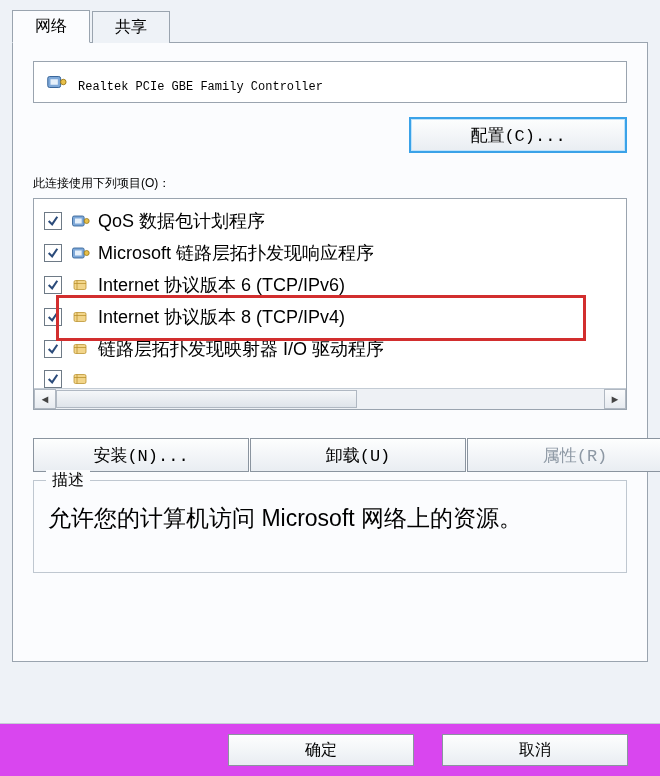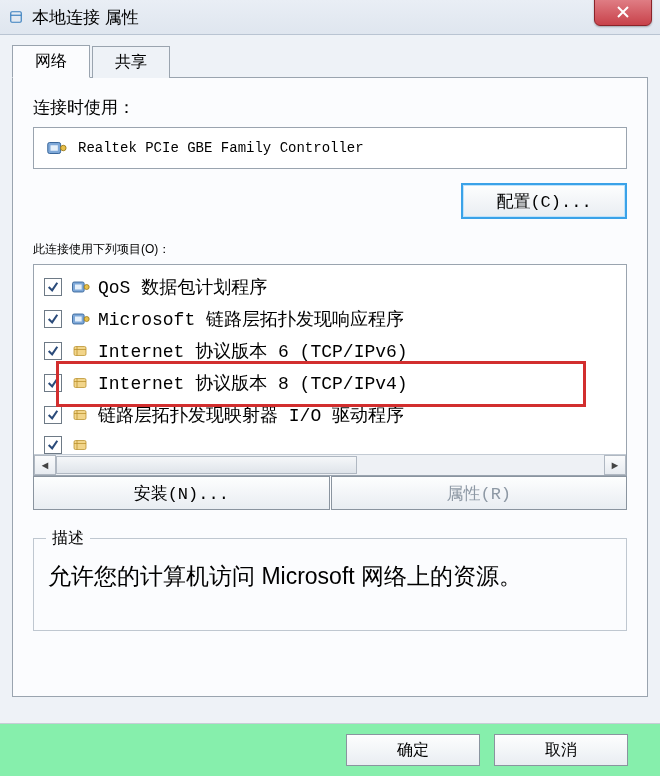--- a/index.html
+++ b/index.html
@@ -9,74 +9,59 @@
 .titlebar .ttxt{font-weight:500;font-size:17px}
 .titlebar .close{position:absolute;right:8px;top:-2px;width:56px;height:26px;border-radius:0 0 6px 6px;background:linear-gradient(#e07f86,#c8424a);border:1px solid #8a2329;display:flex;align-items:center;justify-content:center;box-shadow:0 1px 2px rgba(0,0,0,.3)}
 .titlebar .close svg{stroke:#fff;stroke-width:2}
 .body{padding:10px 12px 12px 12px}
 .tabs{display:flex;align-items:flex-end;height:32px;position:relative;z-index:2}
 .tab{padding:5px 22px;border:1px solid #9aa4af;background:#f7f9fc;margin-right:2px;border-bottom:none;position:relative;top:1px;font-size:16px}
 .tab.active{background:#fbfcfe;border-bottom:1px solid #fbfcfe;z-index:3}
 .tab.inactive{background:#eef2f7}
 .panel{border:1px solid #9aa4af;background:#fbfcfe;padding:18px 20px 20px 20px;min-height:620px;box-sizing:border-box}
 .lbl{font-size:17px;margin-bottom:8px}
-.adapterbox{border:1px solid #9aa4af;background:#fff;padding:8px 10px;display:flex;align-items:center;gap:10px;font-family:"Courier New",monospace;font-size:14px}
+.adapterbox{border:1px solid #9aa4af;background:#fff;padding:8px 10px;display:flex;align-items:flex-end;gap:10px;font-family:"Courier New",monospace;font-size:12px}
 .nic-ico{width:24px;height:24px;display:inline-flex;align-items:center;justify-content:center}
 .row-right{display:flex;justify-content:flex-end;margin-top:14px}
-.btn{min-width:150px;height:32px;border:1px solid #8a949f;background:linear-gradient(#fdfefe,#e9edf2);font-size:17px;display:inline-flex;align-items:center;justify-content:center;padding:0 6px;font-family:"Courier New","SimSun",monospace}
+.btn{min-width:150px;height:32px;border:1px solid #8a949f;background:linear-gradient(#fdfefe,#e9edf2);font-size:17px;display:inline-flex;align-items:center;justify-content:center;padding:0 32px;font-family:"Courier New","SimSun",monospace}
 .btn.focus{border:2px solid #3aa2e8;box-shadow:0 0 0 1px #bfe3fb inset}
 .btn.disabled{color:#8d98a4}
 .items-lbl{margin-top:22px;font-size:12px}
 .listbox{margin-top:6px;border:1px solid #9aa4af;background:#fff;height:210px;overflow:hidden;position:relative}
 .list-inner{padding:6px 6px}
-.li{display:flex;align-items:center;gap:8px;padding:4px 4px;font-family:Liberation Mono, monospace;font-size:18px;white-space:nowrap}
+.li{display:flex;align-items:center;gap:8px;padding:4px 4px;font-family:Liberation Sans, sans-serif;font-size:18px;white-space:nowrap}
 .cb{width:16px;height:16px;border:1px solid #6e7a86;background:#fff;display:inline-flex;align-items:center;justify-content:center;flex:none}
 .cb.checked svg{display:block}
 .cb svg{display:none;stroke:#2b4b7a;stroke-width:2.4;fill:none}
 .item-ico{width:20px;height:20px;flex:none;display:inline-flex;align-items:center;justify-content:center}
 .highlight{position:absolute;left:22px;right:40px;border:3px solid #d22e2e;height:42px;top:98px;pointer-events:none}
 .hscroll{position:absolute;left:0;right:0;bottom:0;height:20px;background:#eef1f5;border-top:1px solid #c3cbd4;display:flex;align-items:center}
 .hscroll .arrow{width:20px;height:18px;border:1px solid #b0b8c2;background:linear-gradient(#fafbfc,#e7ebf0);display:flex;align-items:center;justify-content:center;font-size:11px;color:#444}
 .hscroll .track{flex:1;height:18px;position:relative}
 .hscroll .thumb{position:absolute;left:0;top:0;width:55%;height:100%;border:1px solid #b0b8c2;background:linear-gradient(#f5f7f9,#dfe4ea);box-sizing:border-box}
-.btnrow{display:flex;gap:1px;margin-top:0}
+.btnrow{display:flex;gap:1px;margin-top:28px}
 .btnrow .btn{flex:1}
-.desc{margin-top:28px;border:1px solid #bfc7d0;padding:18px 20px 34px 14px;position:relative}
+.desc{margin-top:8px;border:1px solid #bfc7d0;padding:18px 20px 34px 14px;position:relative}
 .desc .legend{position:absolute;top:-11px;left:12px;background:#fbfcfe;padding:0 6px;font-size:16px}
 .desc .txt{font-size:23px;line-height:1.7}
-.footer{position:absolute;left:0;right:0;bottom:0;height:52px;background:#86efac;border-top:1px solid #c6cdd6;display:flex;align-items:center;justify-content:flex-end;gap:14px;padding-right:32px}
+.footer{position:absolute;left:0;right:0;bottom:0;height:52px;background:#d946ef;border-top:1px solid #c6cdd6;display:flex;align-items:center;justify-content:flex-end;gap:28px;padding-right:32px}
 .footer .btn{min-width:120px;height:30px;font-family:"Microsoft YaHei","SimSun",sans-serif;font-size:16px}
 </style>
 </head>
 <body>
 
 <div class="window">
-  <div class="titlebar">
-    <span class="ticon">
-      <svg width="14" height="14" viewBox="0 0 24 24" fill="none" stroke="currentColor" stroke-width="2">
-          <rect x="3" y="3" width="18" height="18" rx="2"></rect>
-          <path d="M3 9h18"></path>
-        </svg>
-    </span>
-    <span class="ttxt">本地连接 属性</span>
-    <div class="close">
-      <svg width="16" height="12" viewBox="0 0 16 12">
-          <path d="M3 1 L13 11 M13 1 L3 11"></path>
-        </svg>
-    </div>
-  </div>
 
   <div class="body">
     <div class="tabs">
       <div class="tab active">网络</div>
       <div class="tab inactive">共享</div>
     </div>
 
     <div class="panel">
-      <div class="lbl">连接时使用：</div>
       <div class="adapterbox">
         <span class="nic-ico">
           <svg width="22" height="22" viewBox="0 0 24 24">
               <rect x="3" y="6" width="14" height="12" rx="2" fill="#7ea8d8" stroke="#2d5d93"></rect>
               <rect x="6" y="9" width="8" height="6" fill="#e6f0fa"></rect>
               <circle cx="20" cy="12" r="3" fill="#e8c04a" stroke="#9a7a1a"></circle>
             </svg>
         </span>
         <span>Realtek PCIe GBE Family Controller</span>
       </div>
@@ -184,20 +169,21 @@
           <div class="arrow">◄</div>
           <div class="track">
               <div class="thumb"></div>
             </div>
           <div class="arrow">►</div>
         </div>
       </div>
 
       <div class="btnrow">
         <div class="btn">安装(N)...</div>
+        <div class="btn">卸载(U)</div>
         <div class="btn disabled">属性(R)</div>
       </div>
 
       <div class="desc">
         <span class="legend">描述</span>
         <div class="txt">允许您的计算机访问 Microsoft 网络上的资源。</div>
       </div>
     </div>
   </div>
 

